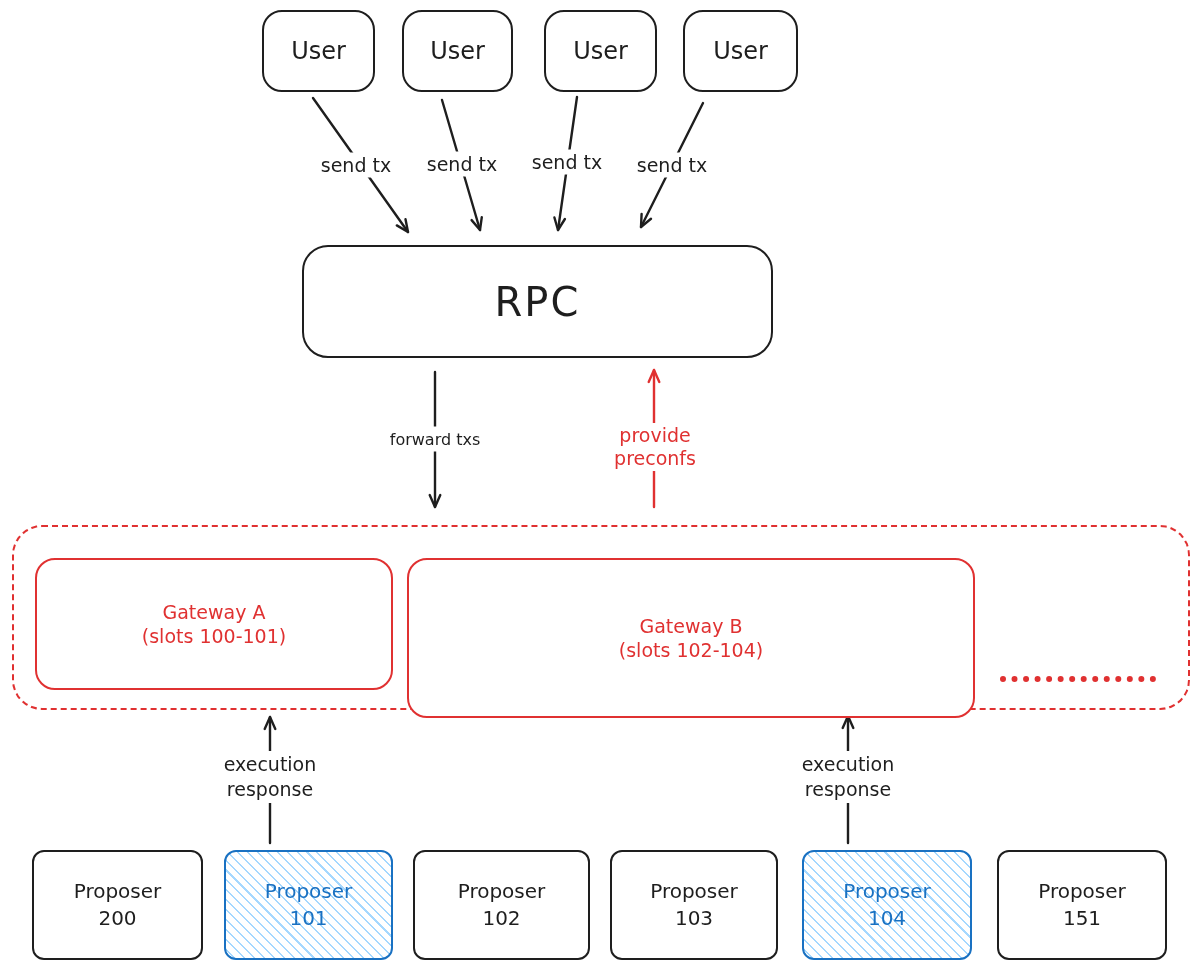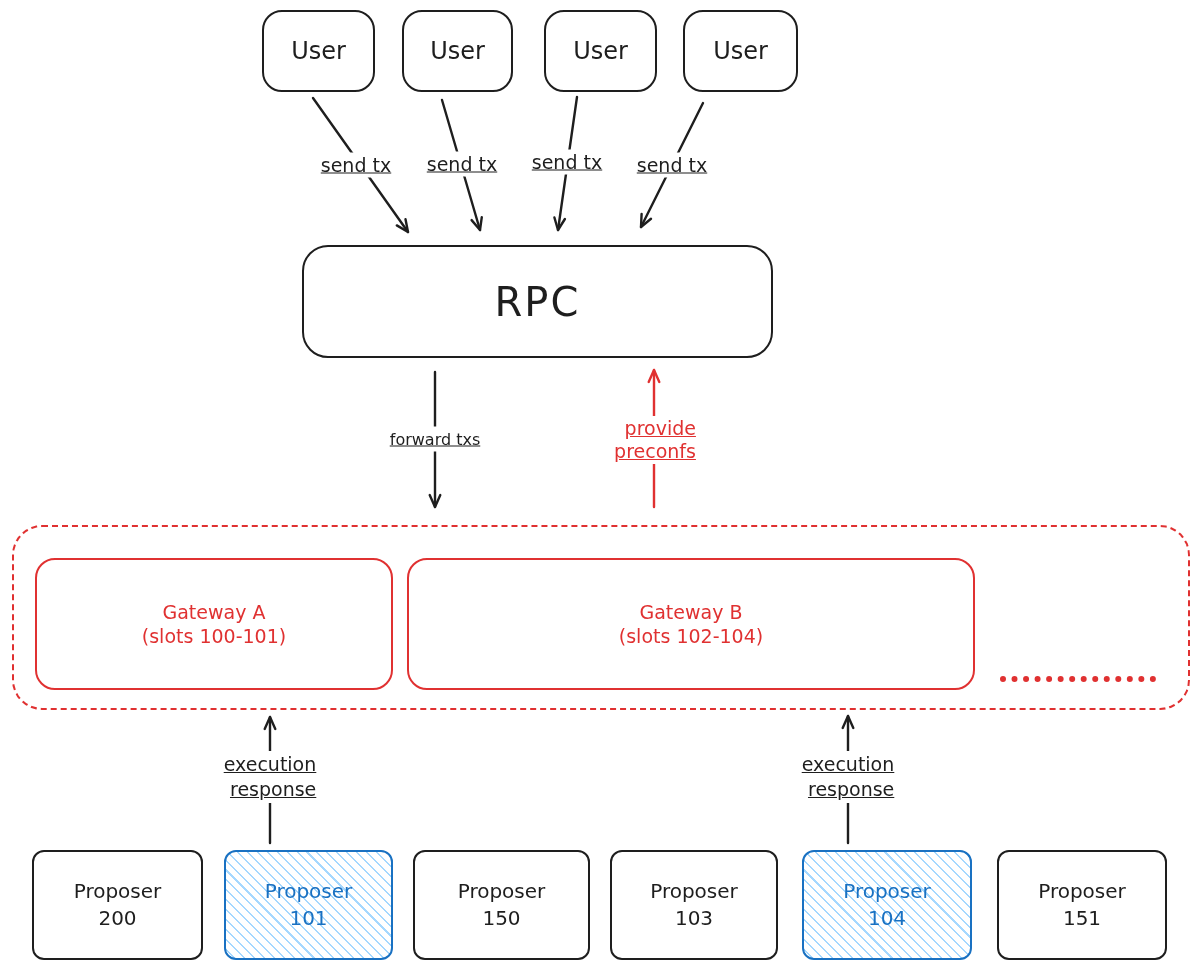--- a/index.html
+++ b/index.html
@@ -38,24 +38,24 @@
   .proposer.highlighted {
     border-color: var(--blue); color: var(--blue);
     background: repeating-linear-gradient(45deg, #ffffff 0 5.5px, var(--blue-hatch) 5.5px 7px);
   }
   .lookahead-box {
     position: absolute; z-index: 0;
     border: 2.6px dashed var(--red); border-radius: 30px; background: #fff;
   }
   .flow-label {
     position: absolute; z-index: 3; transform: translate(-50%, -50%);
-    background: #fff; padding: 1px 5px; text-align: right; white-space: nowrap;
-    font-size: 19px; line-height: 23px; text-decoration: underline;
+    background: #fff; padding: 1px 5px; text-align: center; white-space: nowrap;
+    font-size: 19px; line-height: 23px;
   }
-  .flow-label.red { color: var(--red); }
+  .flow-label.red { color: var(--red); margin-top: 7px; }
   .diagram-title {
     position: absolute; z-index: 2; color: var(--red);
     font-size: 26px; white-space: nowrap;
   }
   .dots { position: absolute; z-index: 2; height: 0; border-top: 6.5px dotted var(--red); }
 </style>
 </head>
 <body>
 
 <div id="canvas">
@@ -106,21 +106,21 @@
     <span style="display:block;">provide</span>
     <span style="display:block;">preconfs</span>
   </div>
 
   <div class="lookahead-box" style="left:12px; top:525px; width:1178px; height:185px;"></div>
 
   <div class="node gateway" style="left:35px; top:558px; width:358px; height:132px;">
     <span>Gateway A</span>
     <span>(slots 100-101)</span>
   </div>
-  <div class="node gateway" style="left:407px; top:558px; width:568px; height:132px;">
+  <div class="node gateway" style="left:407px; top:558px; width:568px; height:160px;">
     <span>Gateway B</span>
     <span>(slots 102-104)</span>
   </div>
   <div class="dots" style="left:1000px; top:676px; width:156px;"></div>
 
   <div class="flow-label" style="left:270px; top:777px; line-height:25px;">
     <span style="display:block;">execution</span>
     <span style="display:block;">response</span>
   </div>
   <div class="flow-label" style="left:848px; top:777px; line-height:25px;">
@@ -131,21 +131,21 @@
   <div class="node proposer" style="left:32px;  top:850px; width:171px; height:110px;">
     <span>Proposer</span>
     <span>200</span>
   </div>
   <div class="node proposer highlighted" style="left:224px; top:850px; width:169px; height:110px;">
     <span>Proposer</span>
     <span>101</span>
   </div>
   <div class="node proposer" style="left:413px; top:850px; width:177px; height:110px;">
     <span>Proposer</span>
-    <span>150</span>
+    <span>102</span>
   </div>
   <div class="node proposer" style="left:610px; top:850px; width:168px; height:110px;">
     <span>Proposer</span>
     <span>103</span>
   </div>
   <div class="node proposer highlighted" style="left:802px; top:850px; width:170px; height:110px;">
     <span>Proposer</span>
     <span>104</span>
   </div>
   <div class="node proposer" style="left:997px; top:850px; width:170px; height:110px;">

